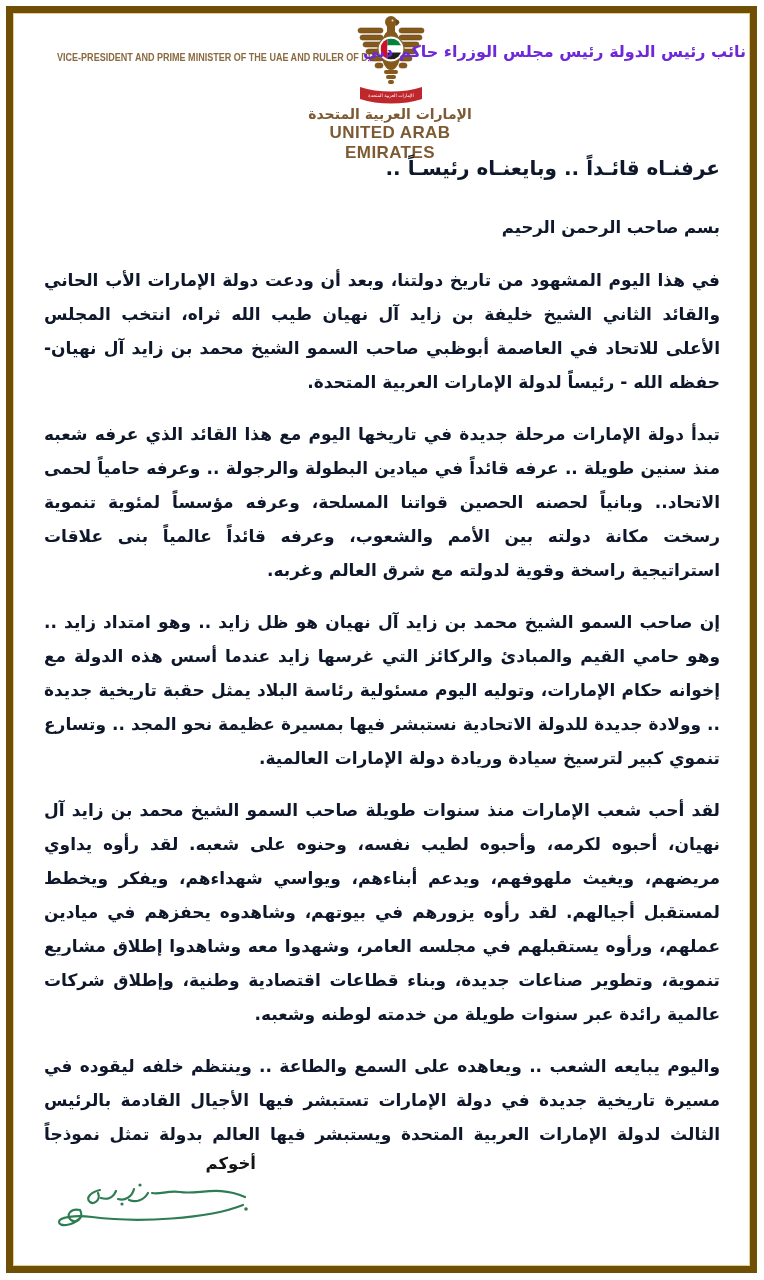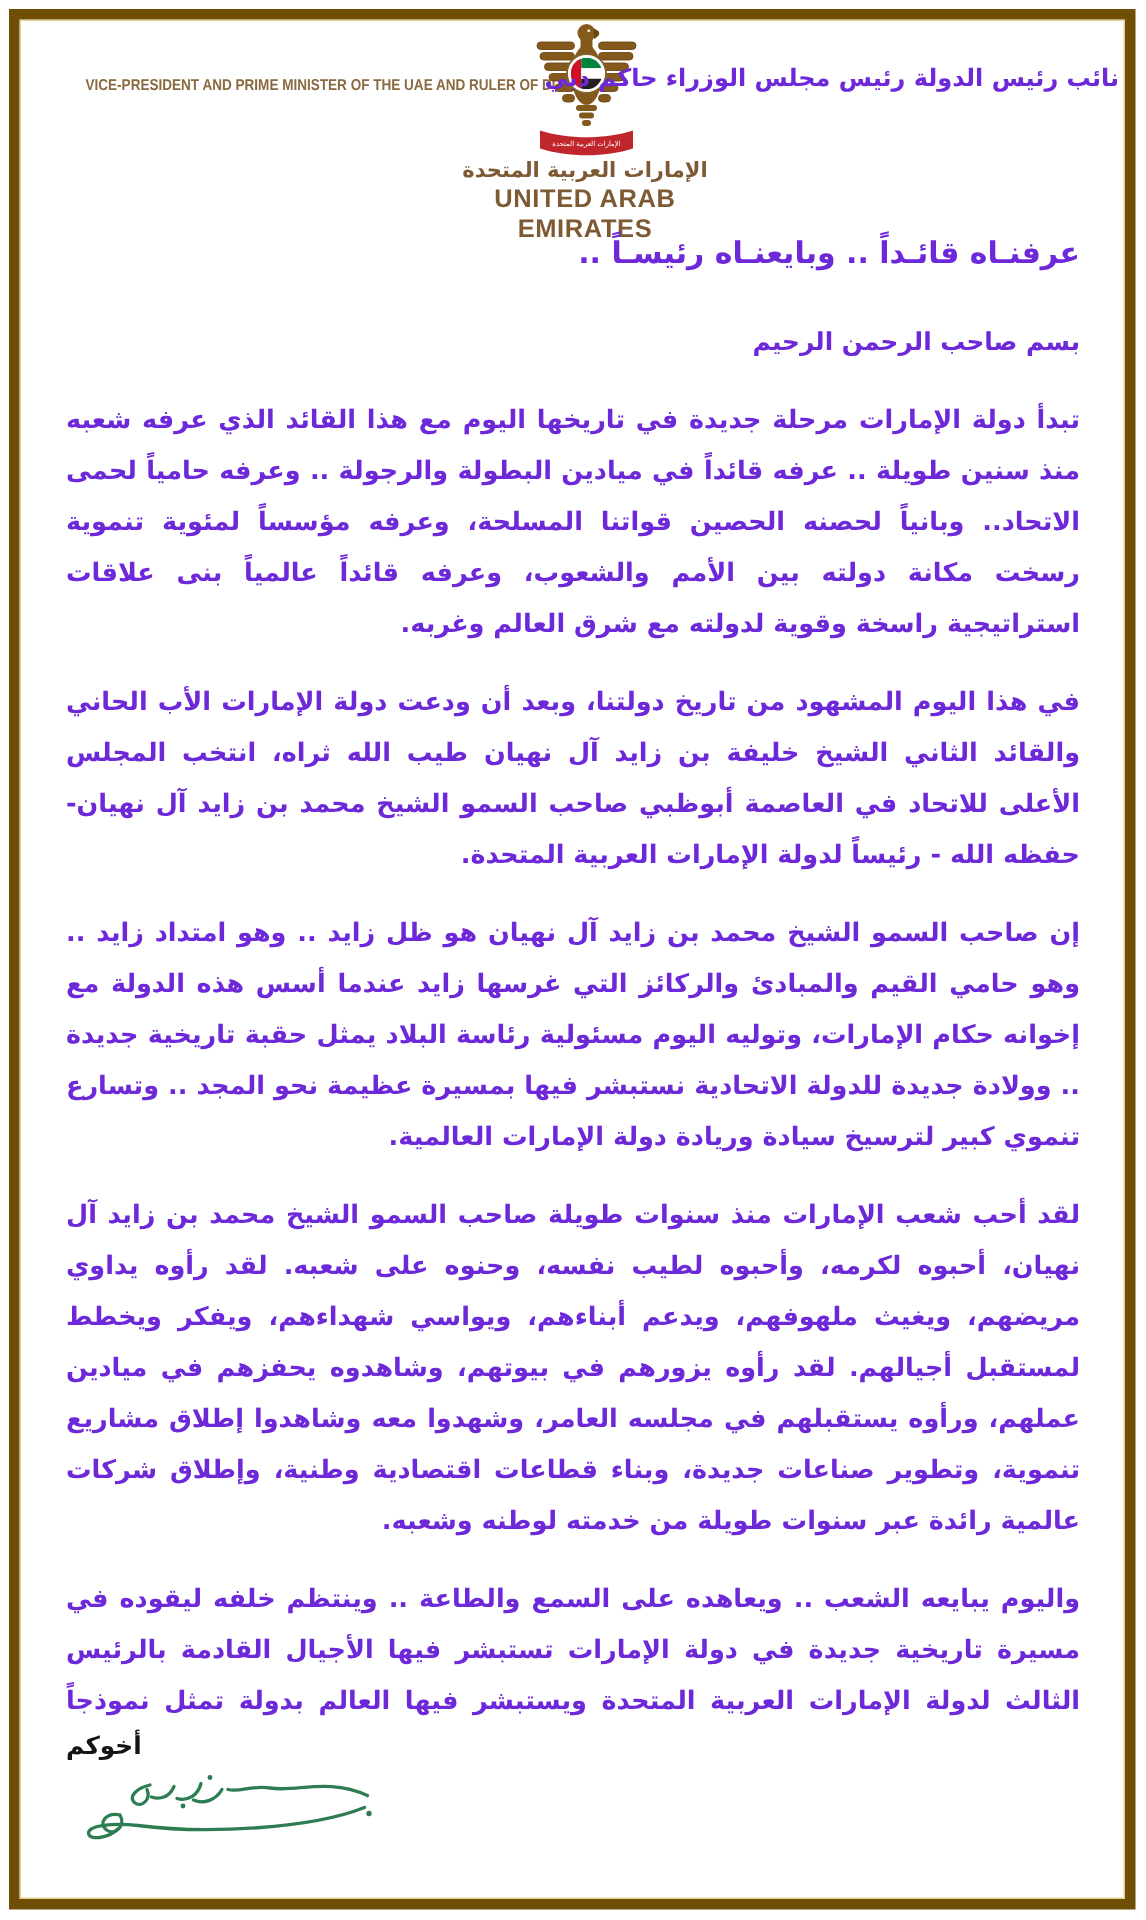--- a/index.html
+++ b/index.html
@@ -33,32 +33,32 @@
   .emblem { position:absolute; left:352px; top:13px; width:78px; height:93px; }
   .country { position:absolute; left:292px; top:106px; width:196px; text-align:center; color:#7d5a33; }
   .country-ar { font-size:14px; font-weight:bold; direction:rtl; }
   .country-en {
     font-family:"Liberation Sans", sans-serif;
     font-size:17px; font-weight:bold; letter-spacing:.4px; margin-top:1px;
   }
   
   main {
     position:absolute; left:44px; right:44px; top:150px; bottom:126px;
-    overflow:hidden; direction:rtl; color:#6d28d9;
+    overflow:hidden; direction:rtl; color:#0f172a;
   }
   .title { font-size:20px; font-weight:bold; margin:6px 0 0; text-align:right; }
   .basmala { font-size:16.5px; font-weight:bold; margin:38px 0 26px; text-align:right; }
   .para {
     font-size:17px; font-weight:bold; line-height:34px;
     margin:0 0 18px; text-align:justify; text-align-last:right;
   }
   
   .closing {
     position:absolute; left:44px; top:1154px; width:212px;
-    text-align:left; direction:rtl; color:#141414;
+    text-align:right; direction:rtl; color:#141414;
   }
   .salutation { font-size:16.5px; font-weight:bold; }
   .signatory  { font-size:16.5px; font-weight:bold; margin-top:10px; }
   .signature-svg { display:block; margin:3px auto 0; }
   .sig-stroke { fill:none; stroke:#2e7d52; stroke-width:2.2; stroke-linecap:round; }
   .sig-dot { fill:#2e7d52; }
 </style>
 </head>
 <body>
 
@@ -114,22 +114,22 @@
 
   <div class="country">
     <div class="country-ar">الإمارات العربية المتحدة</div>
     <div class="country-en">UNITED ARAB EMIRATES</div>
   </div>
 </header>
 
 <main>
   <h1 class="title">عرفنـاه قائـداً .. وبايعنـاه رئيسـاً ..</h1>
   <p class="basmala">بسم صاحب الرحمن الرحيم</p>
+  <p class="para">في هذا اليوم المشهود من تاريخ دولتنا، وبعد أن ودعت دولة الإمارات الأب الحاني والقائد الثاني الشيخ خليفة بن زايد آل نهيان طيب الله ثراه، انتخب المجلس الأعلى للاتحاد في العاصمة أبوظبي صاحب السمو الشيخ محمد بن زايد آل نهيان- حفظه الله - رئيساً لدولة الإمارات العربية المتحدة.</p>
   <p class="para">تبدأ دولة الإمارات مرحلة جديدة في تاريخها اليوم مع هذا القائد الذي عرفه شعبه منذ سنين طويلة .. عرفه قائداً في ميادين البطولة والرجولة .. وعرفه حامياً لحمى الاتحاد.. وبانياً لحصنه الحصين قواتنا المسلحة، وعرفه مؤسساً لمئوية تنموية رسخت مكانة دولته بين الأمم والشعوب، وعرفه قائداً عالمياً بنى علاقات استراتيجية راسخة وقوية لدولته مع شرق العالم وغربه.</p>
-  <p class="para">في هذا اليوم المشهود من تاريخ دولتنا، وبعد أن ودعت دولة الإمارات الأب الحاني والقائد الثاني الشيخ خليفة بن زايد آل نهيان طيب الله ثراه، انتخب المجلس الأعلى للاتحاد في العاصمة أبوظبي صاحب السمو الشيخ محمد بن زايد آل نهيان- حفظه الله - رئيساً لدولة الإمارات العربية المتحدة.</p>
   <p class="para">إن صاحب السمو الشيخ محمد بن زايد آل نهيان هو ظل زايد .. وهو امتداد زايد .. وهو حامي القيم والمبادئ والركائز التي غرسها زايد عندما أسس هذه الدولة مع إخوانه حكام الإمارات، وتوليه اليوم مسئولية رئاسة البلاد يمثل حقبة تاريخية جديدة .. وولادة جديدة للدولة الاتحادية نستبشر فيها بمسيرة عظيمة نحو المجد .. وتسارع تنموي كبير لترسيخ سيادة وريادة دولة الإمارات العالمية.</p>
   <p class="para">لقد أحب شعب الإمارات منذ سنوات طويلة صاحب السمو الشيخ محمد بن زايد آل نهيان، أحبوه لكرمه، وأحبوه لطيب نفسه، وحنوه على شعبه. لقد رأوه يداوي مريضهم، ويغيث ملهوفهم، ويدعم أبناءهم، ويواسي شهداءهم، ويفكر ويخطط لمستقبل أجيالهم. لقد رأوه يزورهم في بيوتهم، وشاهدوه يحفزهم في ميادين عملهم، ورأوه يستقبلهم في مجلسه العامر، وشهدوا معه وشاهدوا إطلاق مشاريع تنموية، وتطوير صناعات جديدة، وبناء قطاعات اقتصادية وطنية، وإطلاق شركات عالمية رائدة عبر سنوات طويلة من خدمته لوطنه وشعبه.</p>
   <p class="para">واليوم يبايعه الشعب .. ويعاهده على السمع والطاعة .. وينتظم خلفه ليقوده في مسيرة تاريخية جديدة في دولة الإمارات تستبشر فيها الأجيال القادمة بالرئيس الثالث لدولة الإمارات العربية المتحدة ويستبشر فيها العالم بدولة تمثل نموذجاً عالمياً مستقبلياً يحمل الخير والأخوة للبشرية كل البشرية.</p>
 
 </main>
 
 <div class="closing">
   <div class="salutation">أخوكم</div>
   <svg class="signature-svg" width="200" height="54" viewBox="0 0 200 54" xmlns="http://www.w3.org/2000/svg">
     <path class="sig-stroke" d="M195,21 C168,9 148,19 130,16 C118,14 110,19 102,17"></path>

